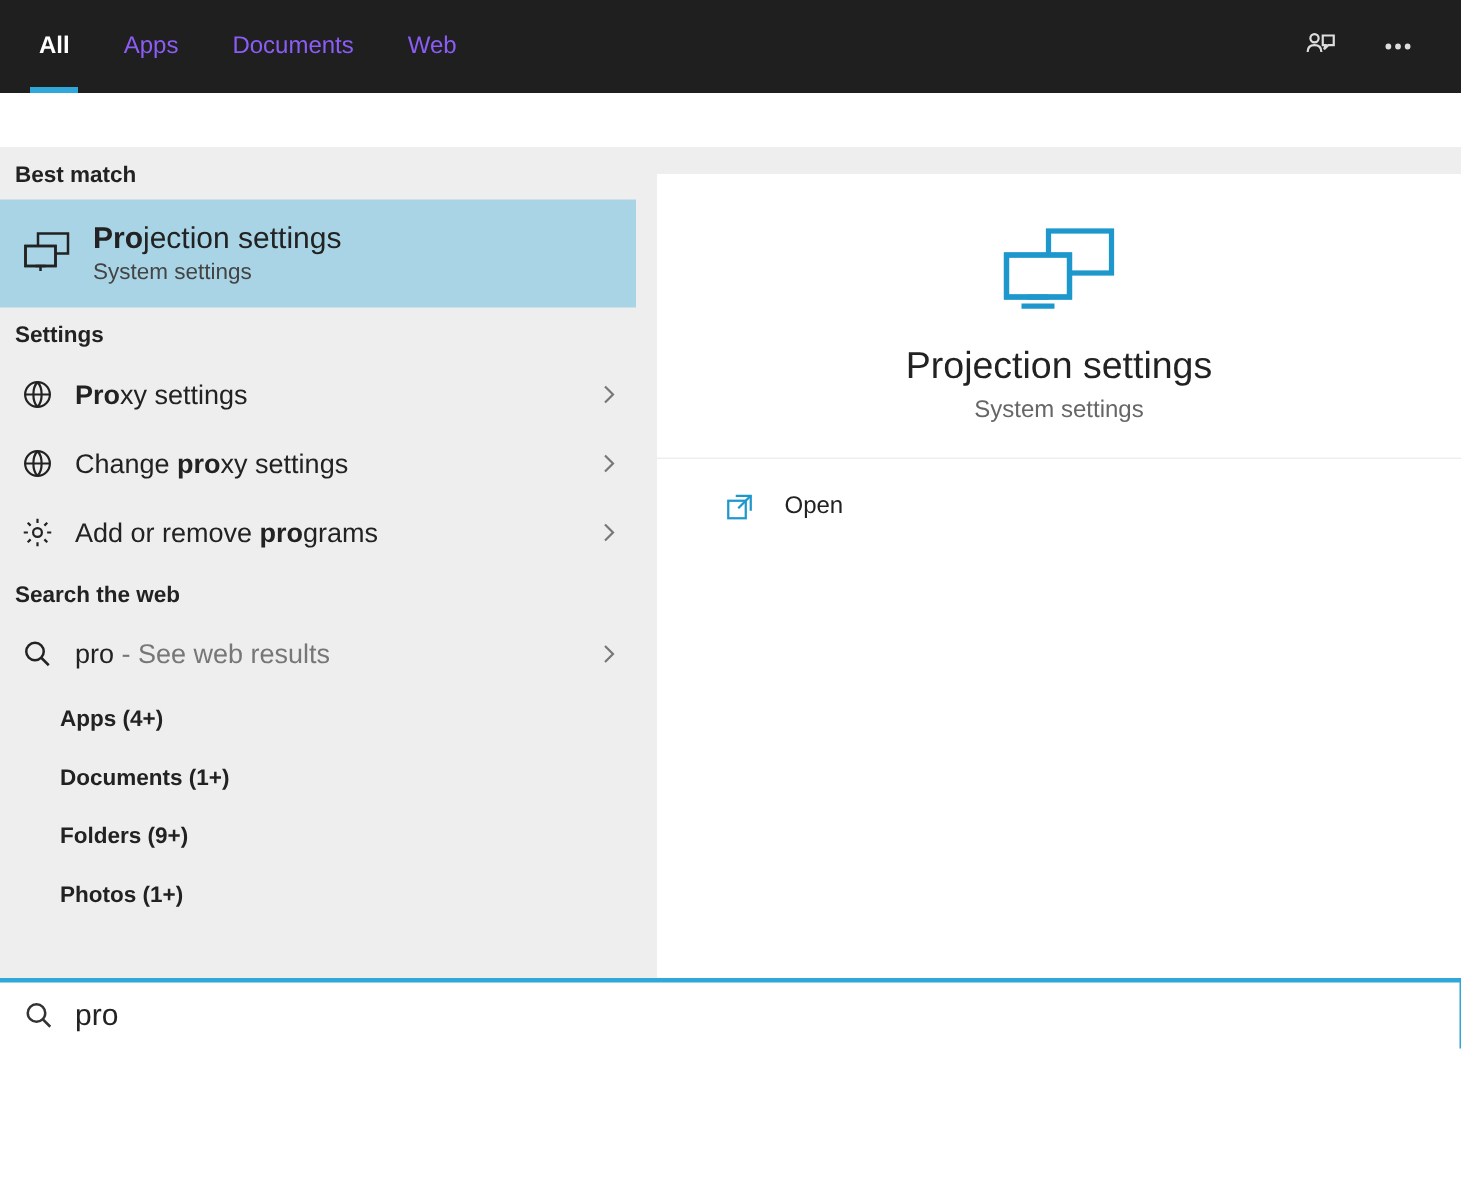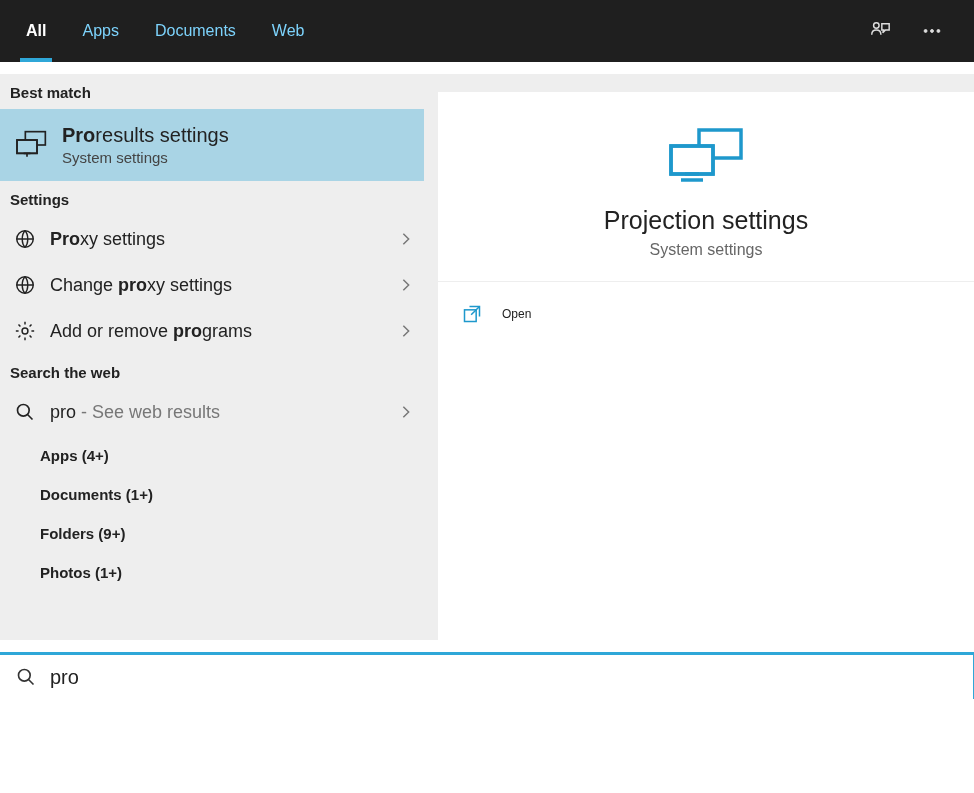--- a/index.html
+++ b/index.html
@@ -1,43 +1,43 @@
 <!DOCTYPE html>
 <html><head>
 <meta charset="utf-8">
 <style>
   * { box-sizing: border-box; margin: 0; padding: 0; font-family: "Segoe UI", Arial, sans-serif; }
   html, body { width: 974px; height: 793px; overflow: hidden; background: #fff; }
-  .root { display: flex; flex-direction: column; width: 974px; height: 699px; gap: 12px; }
+  .root { display: flex; flex-direction: column; width: 974px; height: 699px; }
 
   
   .tabbar {
     height: 62px; background: #1f1f1f; display: flex; align-items: center;
     padding: 0 8px; color: #ccc; position: relative;
   }
   .tab {
     padding: 0 18px; height: 62px; display: flex; align-items: center;
-    font-size: 16px; cursor: pointer; position: relative; color: #7dd3fc;
+    font-size: 16px; cursor: pointer; position: relative; color: #8b5cf6;
   }
   .tab.active { color: #fff; font-weight: 600; }
   .tab.active::after {
     content: ""; position: absolute; left: 12px; right: 12px; bottom: 0;
     height: 4px; background: #2fa7d8;
   }
   .tab.more { padding-right: 32px; }
   .tab.more .chev { margin-left: 6px; }
   .tabbar-right { margin-left: auto; display: flex; align-items: center; gap: 8px; padding-right: 12px; }
   .tabbar-icon {
     width: 44px; height: 44px; display: flex; align-items: center; justify-content: center;
     color: #ddd; cursor: pointer;
   }
   .tabbar-icon svg { stroke: currentColor; fill: none; }
 
   
-  .middle { flex: 1; display: flex; min-height: 0; }
+  .middle { flex: 1; display: flex; min-height: 0; margin-top: 36px; }
 
   .results { width: 424px; background: #eeeeee; display: flex; flex-direction: column; }
   .section-header {
     font-size: 15px; font-weight: 600; color: #222; padding: 10px 10px 8px 10px;
   }
 
   .result-row {
     display: flex; align-items: center; padding: 8px 10px 8px 10px; min-height: 44px;
     cursor: pointer; position: relative;
   }
@@ -67,22 +67,22 @@
   .preview-card {
     background: #fff; margin-top: 18px; display: flex; flex-direction: column;
     align-items: center; padding: 28px 20px 22px 20px;
   }
   .preview-icon { margin-top: 4px; margin-bottom: 18px; }
   .preview-title { font-size: 25px; color: #222; font-weight: 400; }
   .preview-sub { font-size: 16px; color: #666; margin-top: 6px; }
 
   .preview-actions { background: #fff; margin-top: 1px; padding: 6px 0 6px 0; flex:1; }
   .action-row {
-    display: flex; align-items: center; height: 52px; padding: 0 24px; cursor: pointer;
-    font-size: 12px; color: #222;
+    display: flex; align-items: center; height: 52px; padding: 0 45px; cursor: pointer;
+    font-size: 16px; color: #222;
   }
   .action-row .icon-slot { width: 28px; display: flex; align-items: center; margin-right: 12px; color: #0f7cb5; }
 
   
   .searchbar {
     height: 47px; border-top: 3px solid #2fa7d8; background: #fff;
     display: flex; align-items: center; padding: 0 16px;
     border-right: 1px solid #2fa7d8;
   }
   .searchbar .search-icon { color: #444; margin-right: 14px; }
@@ -131,21 +131,21 @@
         <div class="icon-slot">
           <svg width="40" height="40" viewBox="0 0 48 48" fill="none" stroke="#222" stroke-width="2">
             <rect x="16" y="8" width="24" height="16"></rect>
             <rect x="6" y="18" width="24" height="16" fill="#a9d4e5"></rect>
             <rect x="6" y="18" width="24" height="16"></rect>
             <path d="M14 34 L22 34 M18 34 L18 38"></path>
           </svg>
         </div>
         <div class="labels">
           <div class="title-line">
-            <strong>Pro</strong><span>results settings</span>
+            <strong>Pro</strong><span>jection settings</span>
           </div>
           <div class="sub-line">System settings</div>
         </div>
       </div>
 
       <div class="section-header">Settings</div>
 
       <div class="result-row">
         <div class="icon-slot">
           <svg width="22" height="22" viewBox="0 0 24 24" fill="none" stroke="#222" stroke-width="1.6">

